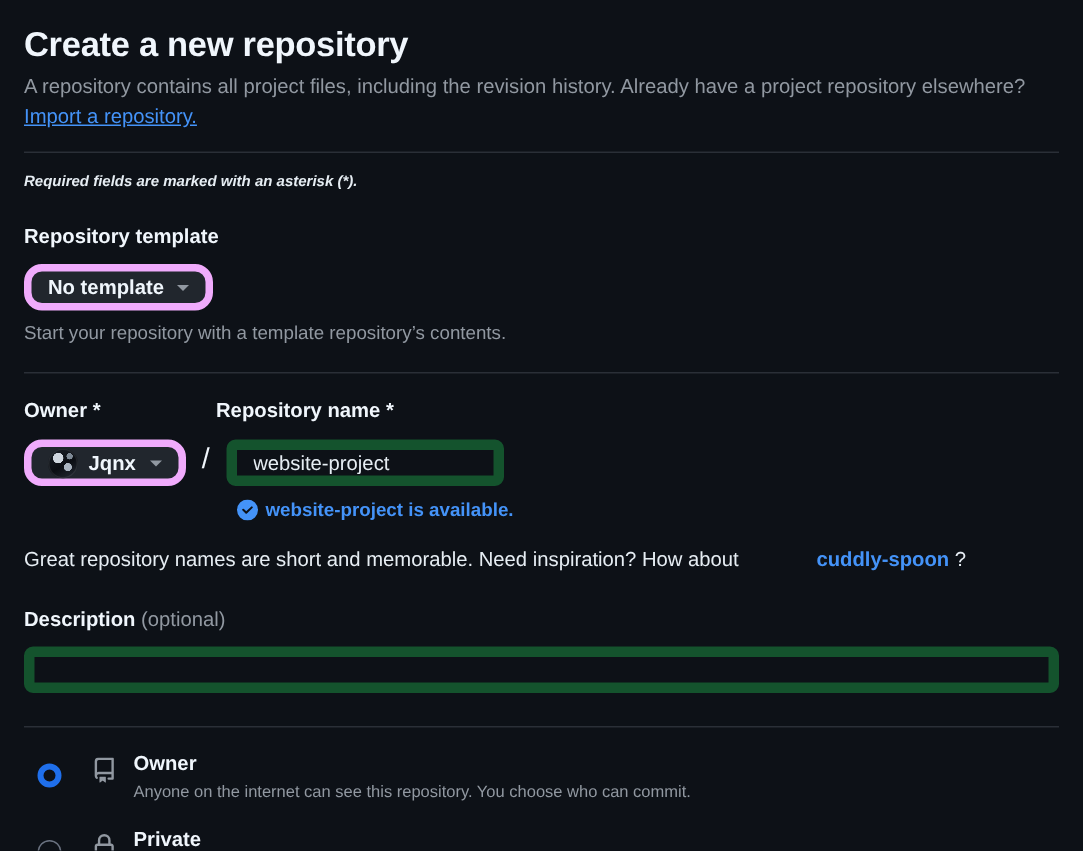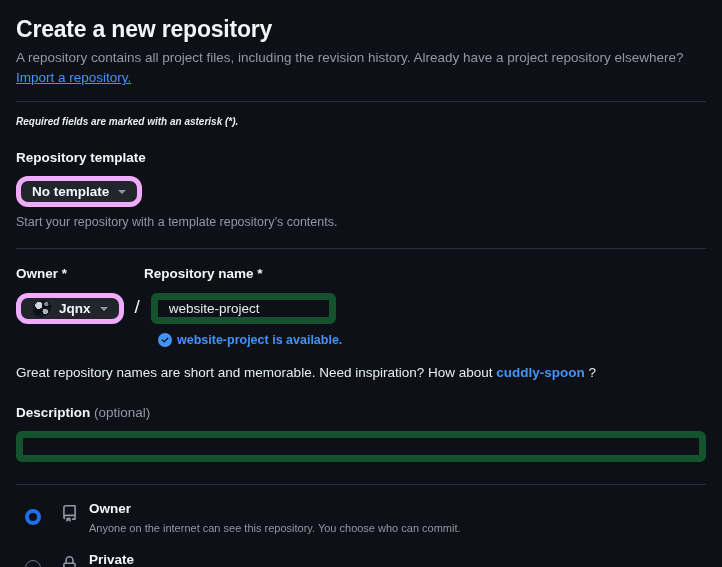--- a/index.html
+++ b/index.html
@@ -176,20 +176,21 @@
     font-size: 13.5px;
     color: #e6edf3;
     line-height: 18px;
     margin-top: 17px;
   }
 
   .inspiration .suggest {
     color: #4493f8;
     font-weight: bold;
     cursor: pointer;
+    margin-left: 48px;
   }
 
   
   .desc-section { margin-top: 22px; }
 
   #description-input {
     display: block;
     width: 100%;
     margin-top: 9px;
   }

